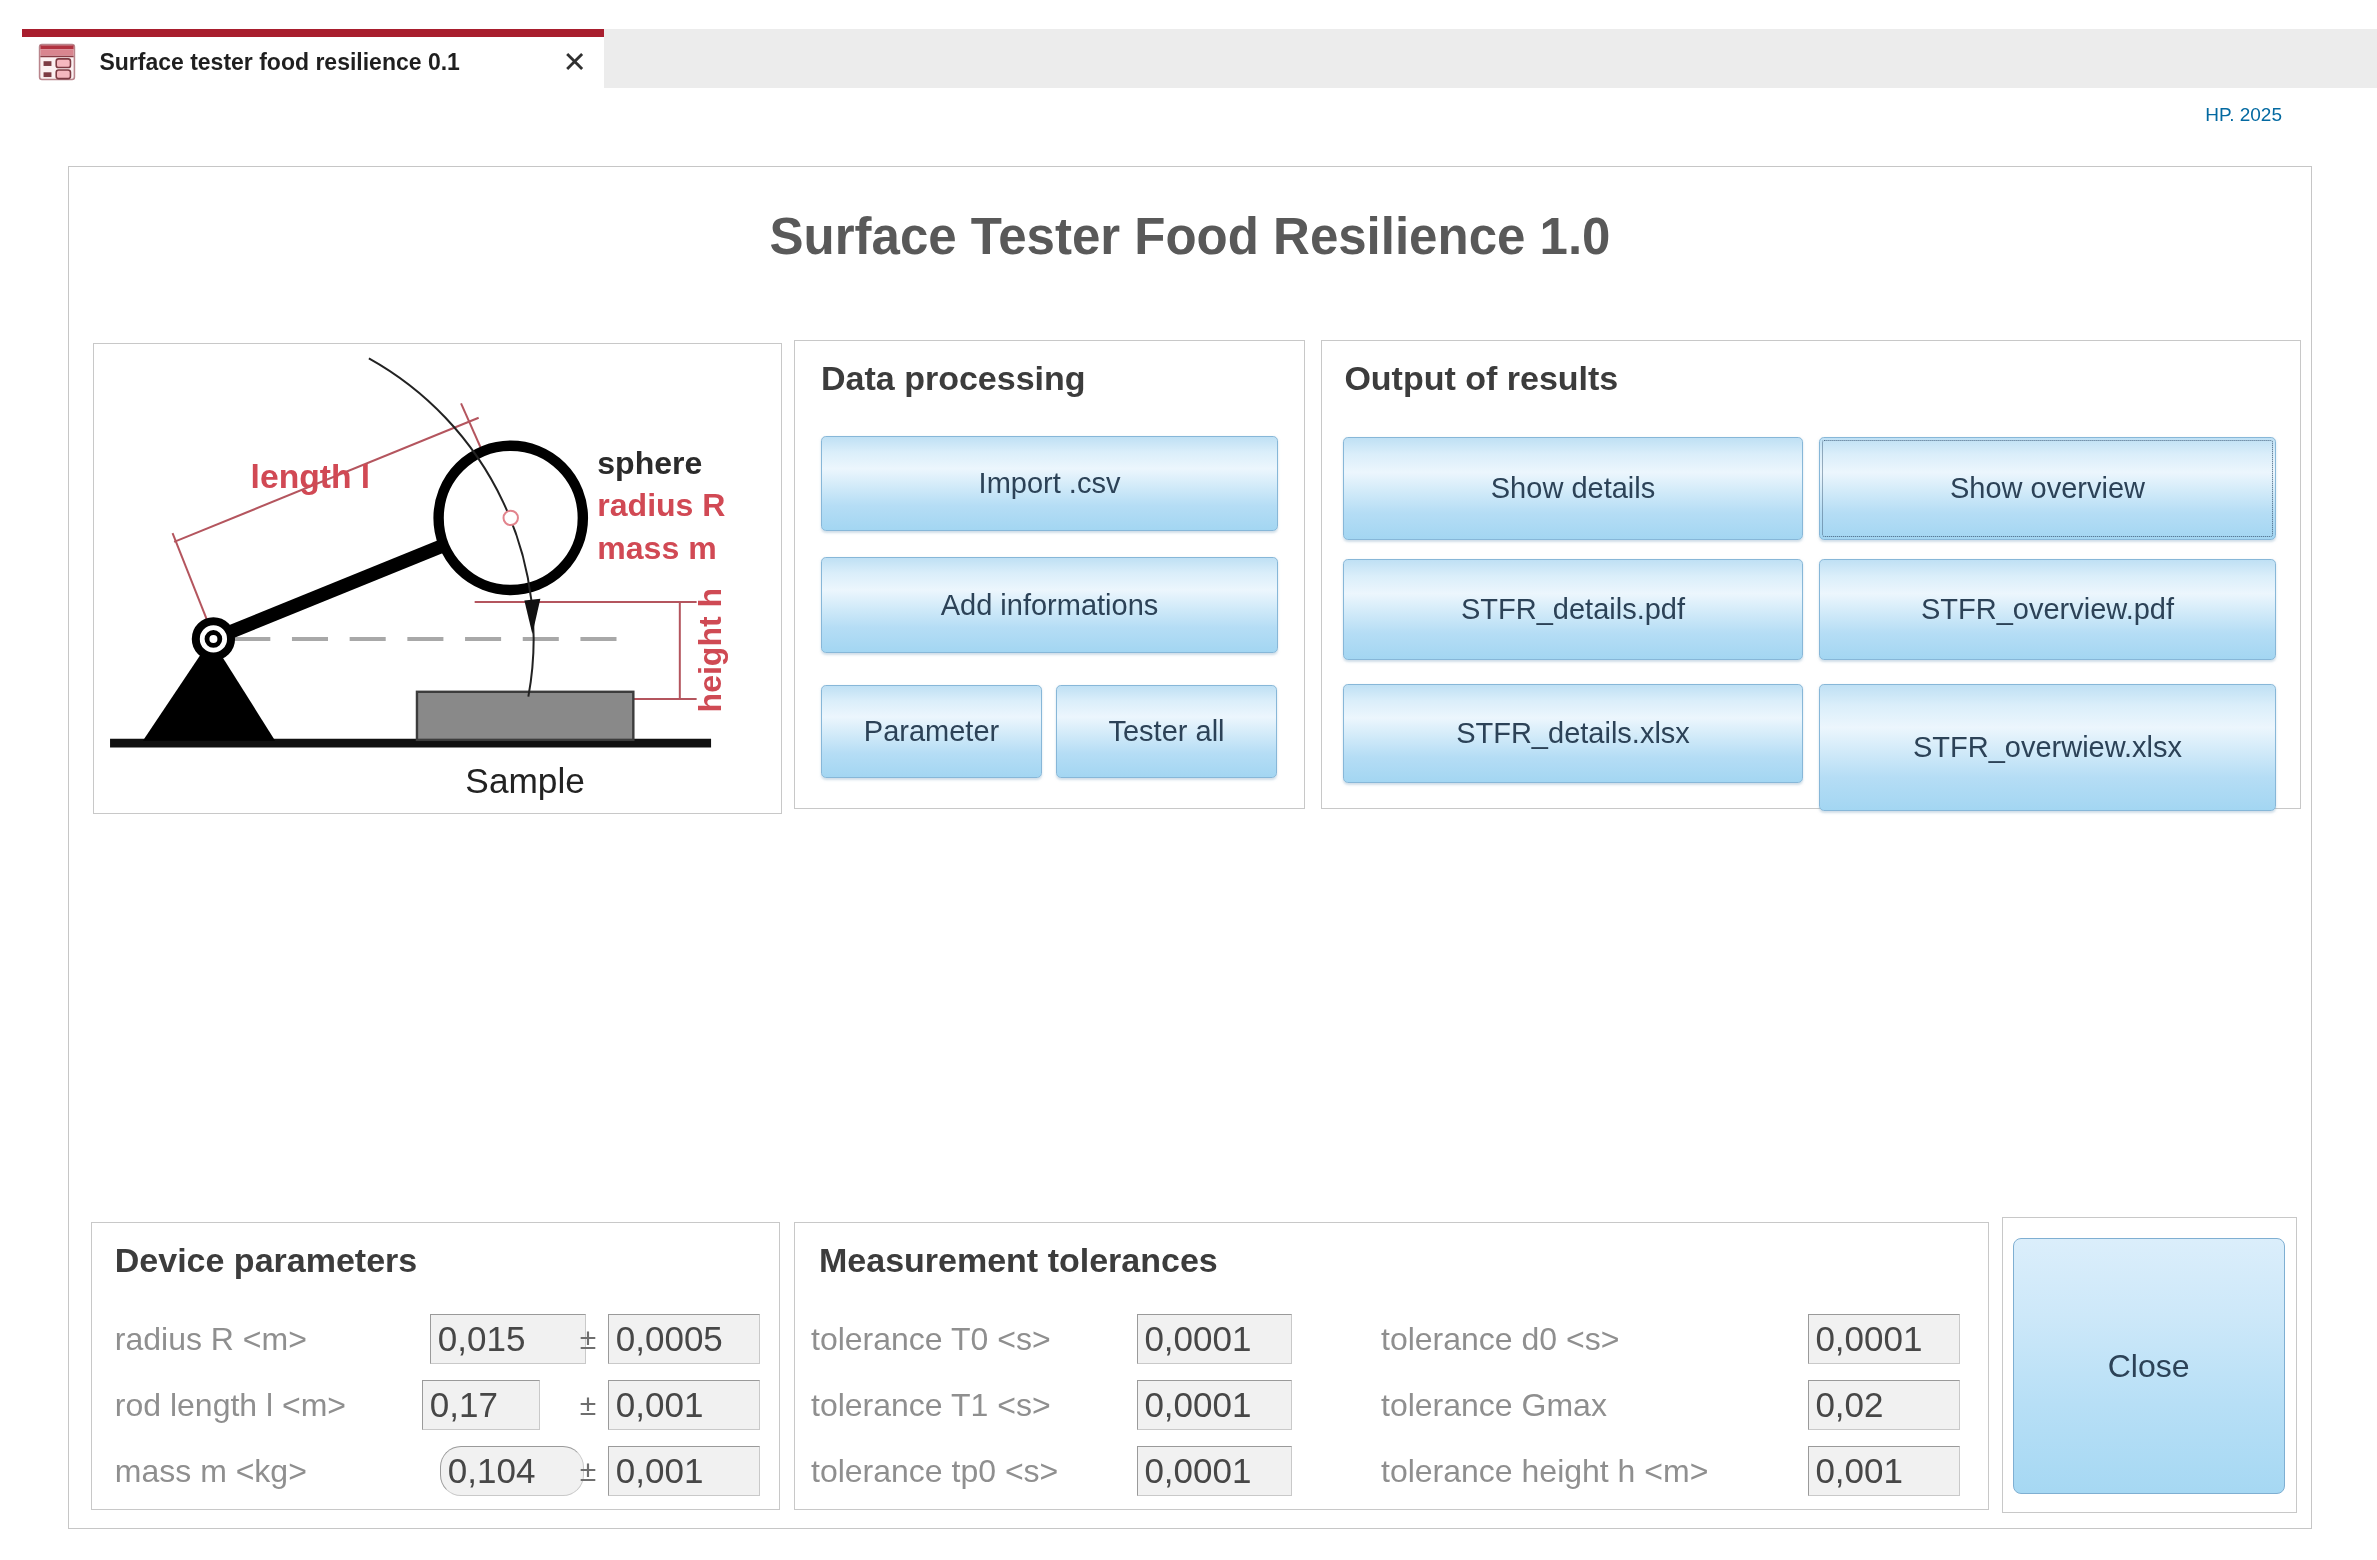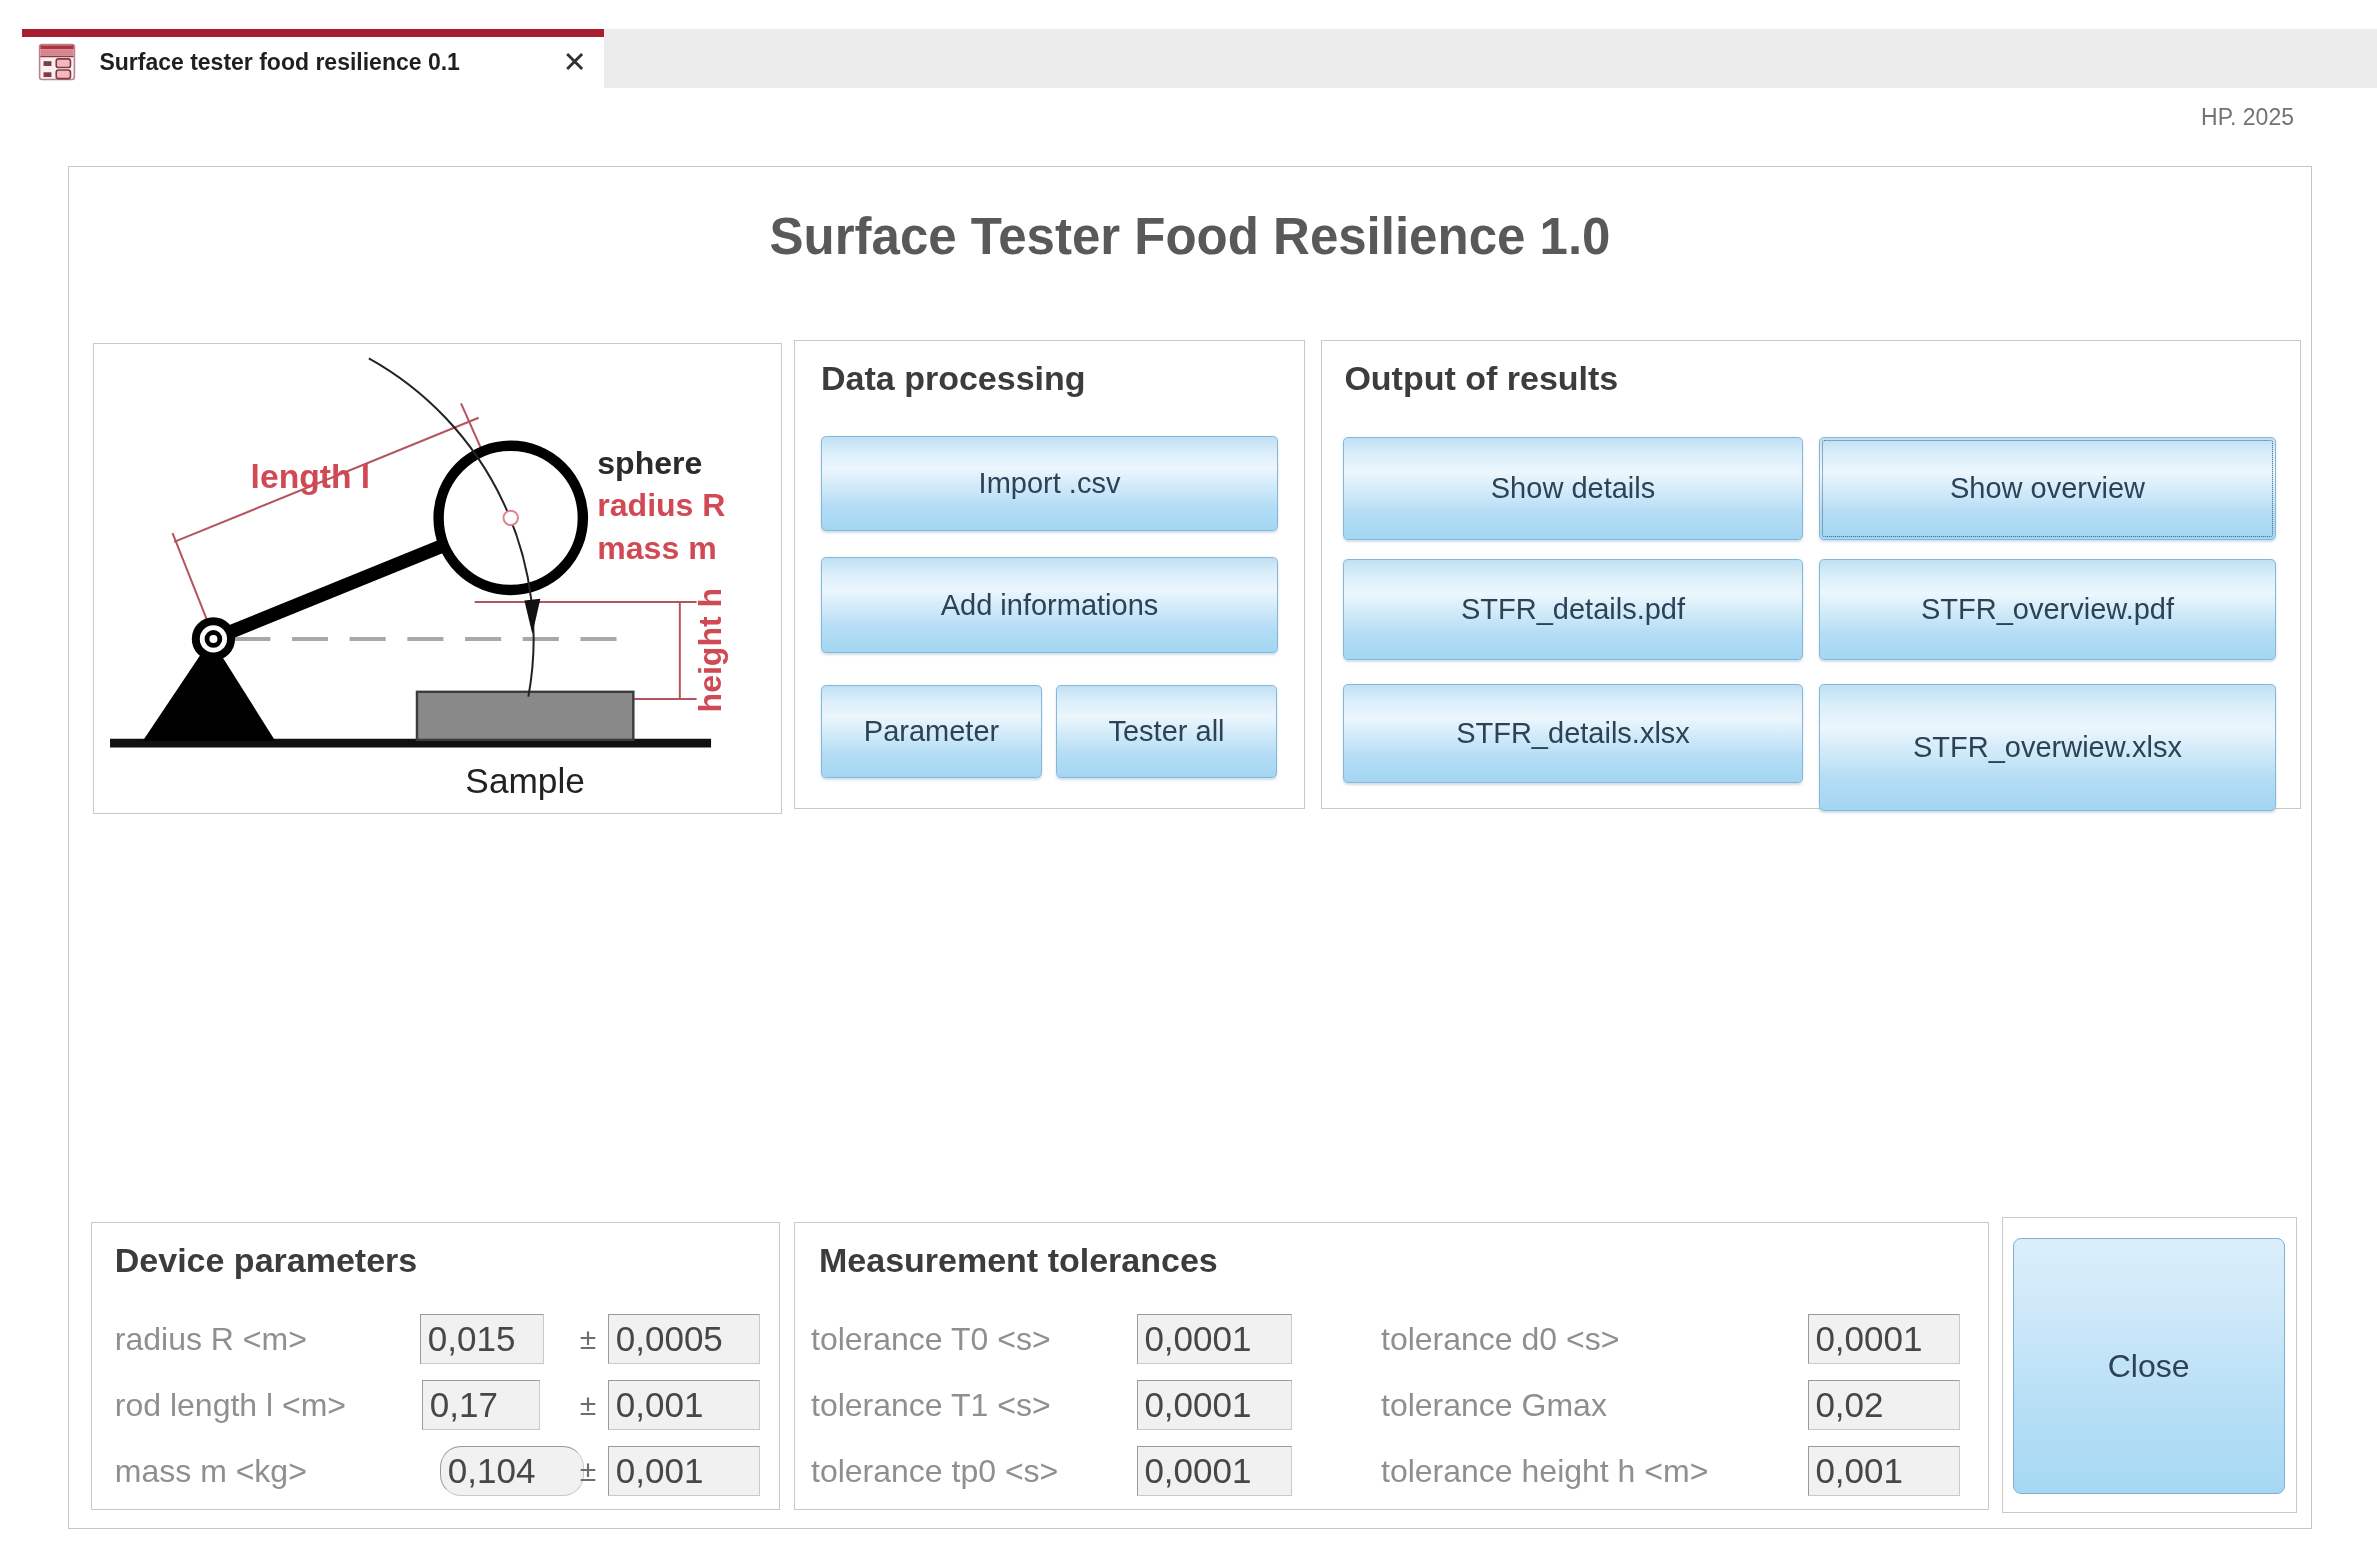--- a/index.html
+++ b/index.html
@@ -9,21 +9,21 @@
   
   .tabstrip{position:absolute;left:22.4px;top:29px;right:0;height:59px;background:#ececec;}
   .tab{position:absolute;left:22.4px;top:29px;width:582px;height:59px;background:#ffffff;
        border-top:8px solid #a81e2e;box-sizing:border-box;}
   .tab-icon{position:absolute;left:16px;top:6.4px;width:38px;height:38px;}
   .tab-title{position:absolute;left:77px;top:0;height:51px;line-height:51px;
              font-size:23px;font-weight:700;color:#1f1f1f;white-space:nowrap;}
   .tab-close{position:absolute;right:17.6px;top:0;height:51px;line-height:50px;
              font-size:29px;color:#303030;cursor:pointer;}
 
-  .credit{position:absolute;top:104px;right:83px;font-size:23px;color:#737373;}
+  .credit{position:absolute;top:104px;right:95px;font-size:19px;color:#0369a1;}
 
   
   .main{position:absolute;left:68px;top:166px;width:2244px;height:1363px;
         border:1.6px solid #c6c6c6;background:#ffffff;box-sizing:border-box;}
   .app-title{position:absolute;left:0;top:40px;width:100%;text-align:center;
              font-size:51px;font-weight:700;color:#595959;}
 
   .box{position:absolute;border:1.6px solid #c8c8c8;background:#ffffff;box-sizing:border-box;}
   .box-header{position:absolute;font-size:34px;font-weight:700;color:#3c3c3c;white-space:nowrap;}
 
@@ -147,21 +147,21 @@
     <div class="btn" style="left:21px;top:218px;width:460px;height:101px;">STFR_details.pdf</div>
     <div class="btn" style="left:497px;top:218px;width:457px;height:101px;">STFR_overview.pdf</div>
     <div class="btn" style="left:21px;top:343px;width:460px;height:99px;">STFR_details.xlsx</div>
     <div class="btn" style="left:497px;top:343px;width:457px;height:127px;">STFR_overwiew.xlsx</div>
   </div>
 
   <div class="box dev-box">
     <div class="box-header" style="left:22.4px;top:17.6px;">Device parameters</div>
 
     <div class="p-label" style="left:22.4px;top:91px;">radius R &lt;m&gt;</div>
-    <div class="p-input" style="left:328px;top:91px;width:124px;">0,015</div>
+    <div class="p-input" style="left:338px;top:91px;width:156px;">0,015</div>
     <div class="p-pm" style="left:481px;top:91px;width:29px;">±</div>
     <div class="p-input" style="left:516px;top:91px;width:152px;">0,0005</div>
 
     <div class="p-label" style="left:22.4px;top:157px;">rod length l &lt;m&gt;</div>
     <div class="p-input" style="left:330px;top:157px;width:118px;">0,17</div>
     <div class="p-pm" style="left:481px;top:157px;width:29px;">±</div>
     <div class="p-input" style="left:516px;top:157px;width:152px;">0,001</div>
 
     <div class="p-label" style="left:22.4px;top:223px;">mass m &lt;kg&gt;</div>
     <div class="p-input" style="left:348px;top:223px;width:144px;border-radius:21px;">0,104</div>

